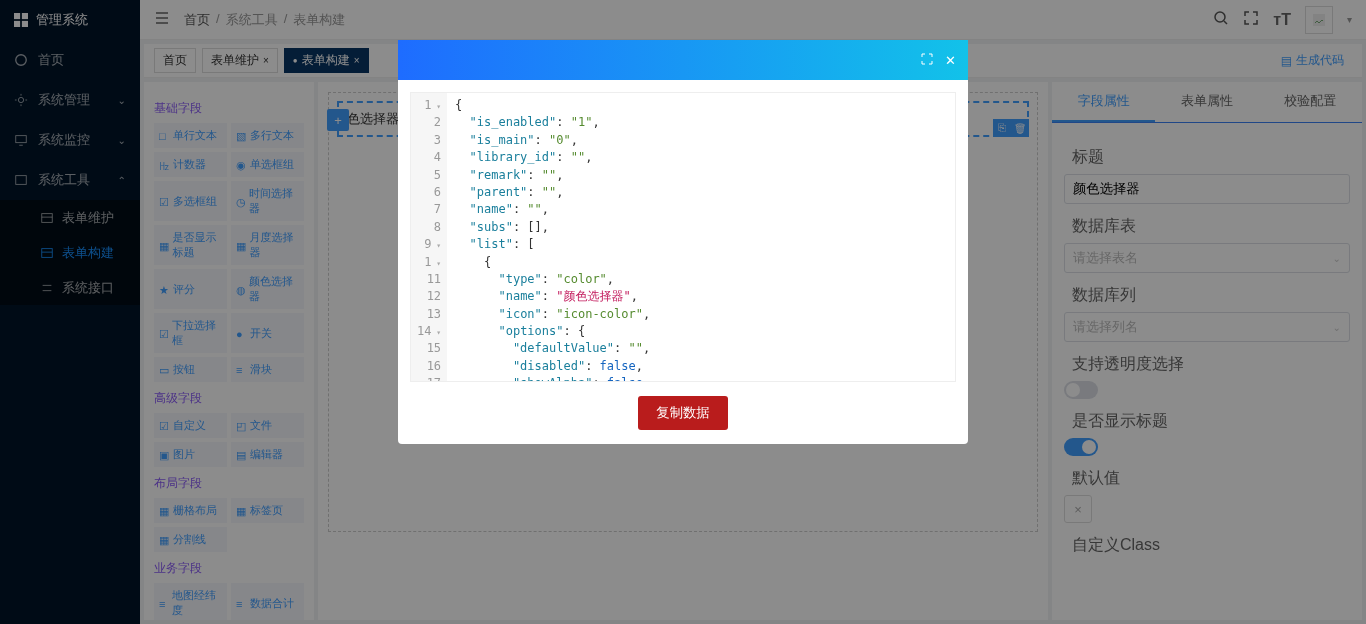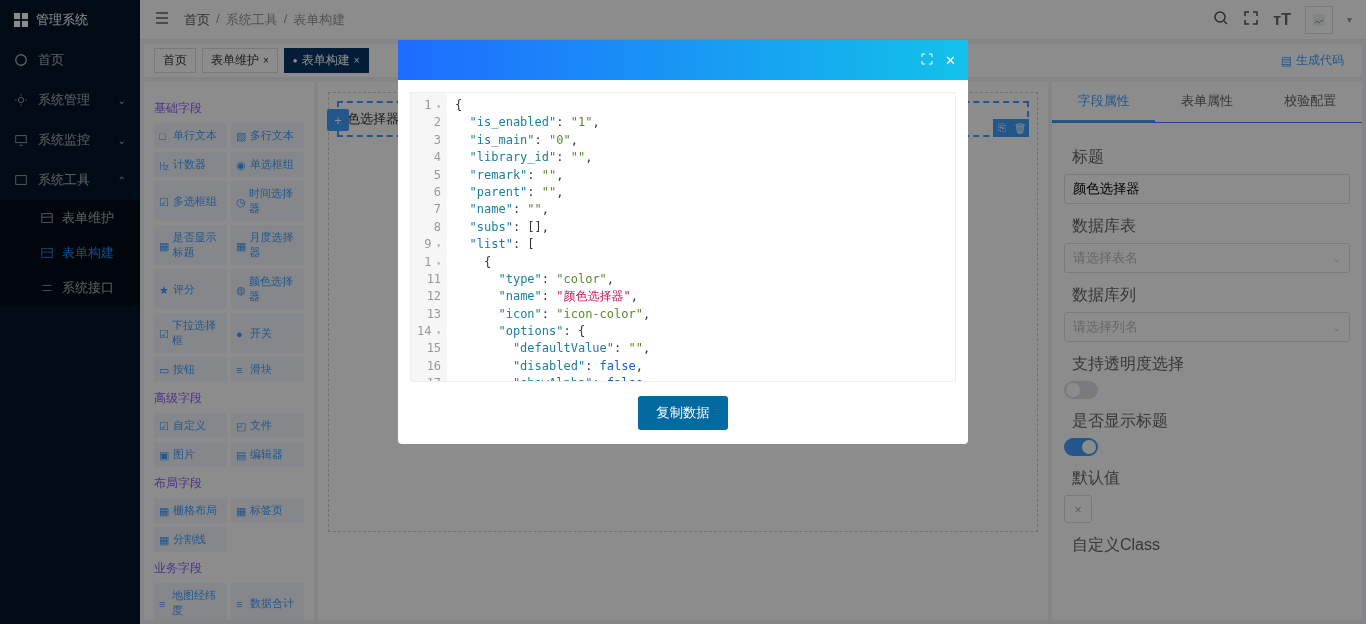--- a/index.html
+++ b/index.html
@@ -73,21 +73,21 @@
 .editor-wrap { border: 1px solid #eee; font-family: Consolas, Monaco, monospace; font-size: 12px; display: flex; max-height: 290px; overflow: auto; }
 .gutter { background: #f6f6f6; color: #999; text-align: right; padding: 4px 6px; user-select: none; line-height: 1.45; }
 .gutter div { min-width: 22px; }
 .gutter .fold::after { content: " ▾"; font-size: 8px; color: #aaa; }
 .code { padding: 4px 8px; line-height: 1.45; white-space: pre; color: #333; flex: 1; }
 .k { color: #1a7f9c; } 
 .s { color: #558b2f; } 
 .s2 { color: #c2185b; } 
 .b { color: #1565c0; }
 .modal-ft { padding: 14px; text-align: center; }
-.primary-btn { background: #0369a1; color: #fff; border: none; padding: 8px 18px; border-radius: 3px; cursor: pointer; }
+.primary-btn { background: #b91c1c; color: #fff; border: none; padding: 8px 18px; border-radius: 3px; cursor: pointer; }
 ::-webkit-scrollbar { width: 8px; height: 8px; }
 ::-webkit-scrollbar-thumb { background: #ccc; border-radius: 4px; }
 </style>
 </head>
 <body>
 
 <div class="app">
 
   <aside class="sidebar">
     <div class="logo">

